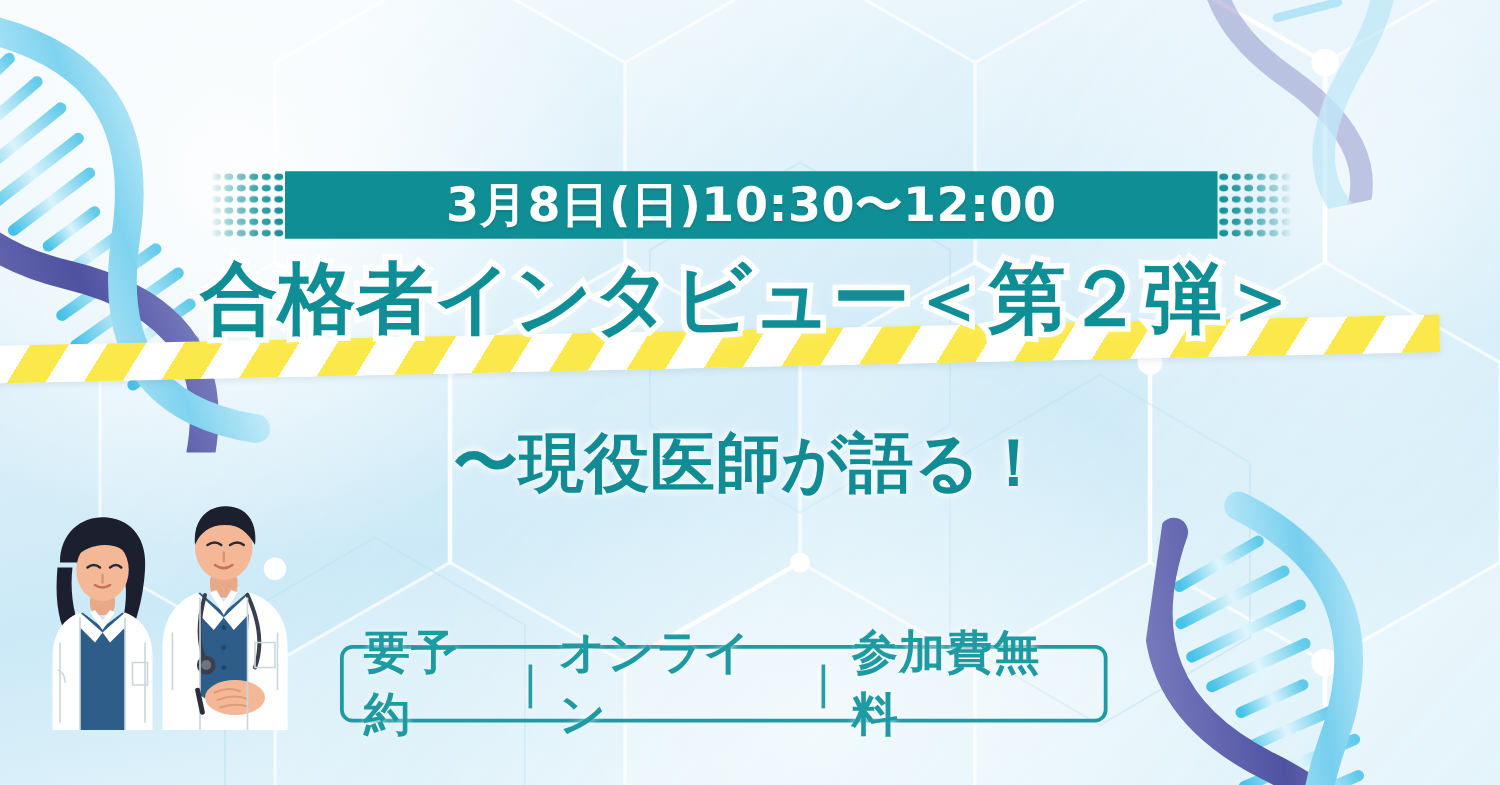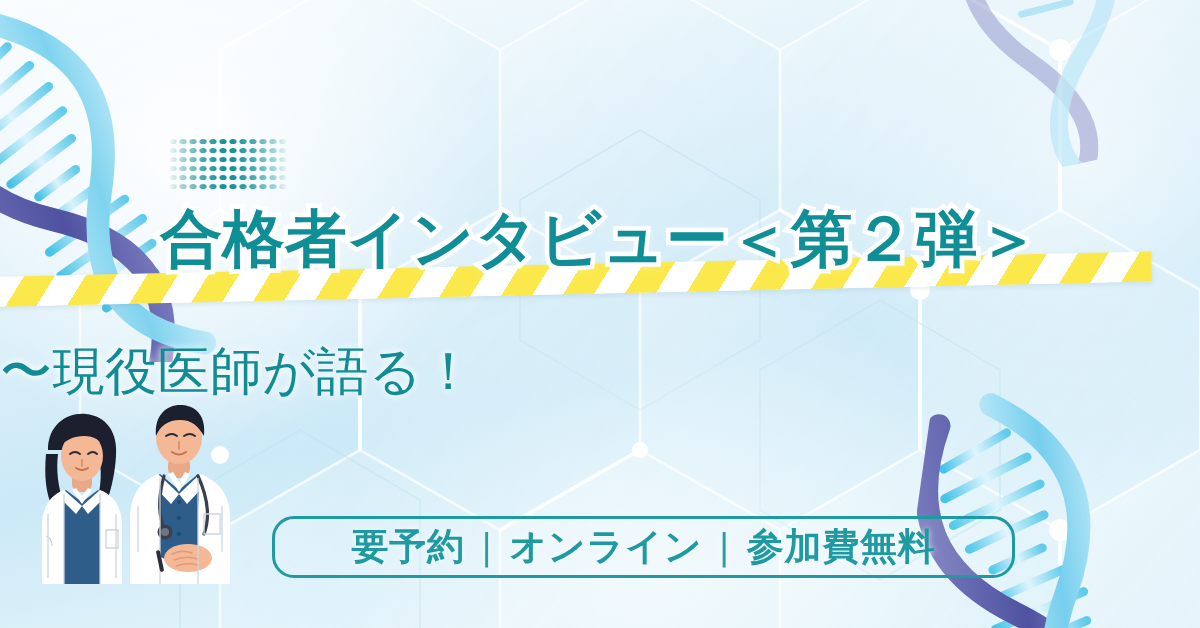--- a/index.html
+++ b/index.html
@@ -80,35 +80,35 @@
     background:repeating-linear-gradient(
       -57deg,
       #fbe94b 0px, #fbe94b 26px,
       #ffffff 26px, #ffffff 52px);
     box-shadow:0 2px 5px rgba(90,130,150,.14);
   }
 
   
   .subtitle{
     position:absolute;left:0;right:0;top:338px;z-index:20;
-    text-align:left;color:#118c95;
-    font-size:52px;font-weight:normal;line-height:1.30;letter-spacing:.01em;
+    text-align:center;color:#118c95;
+    font-size:52px;font-weight:bold;line-height:1.30;letter-spacing:.01em;
     text-shadow:0 0 8px rgba(255,255,255,.8),0 0 8px rgba(255,255,255,.8);
   }
   .subtitle .ln{display:block;}
   .subtitle .ln2{margin-left:34px;}
 
   
   .doctors{position:absolute;left:18px;bottom:44px;width:244px;height:182px;z-index:18;}
   .doctors svg{display:block;width:100%;height:100%;}
 
   
   .badge{
-    position:absolute;left:272px;top:516px;width:743px;height:62px;z-index:23;
-    border:3px solid #1d9aa2;border-radius:22px;
+    position:absolute;left:272px;top:516px;width:614px;height:62px;z-index:23;
+    border:3px solid #1d9aa2;border-radius:10px;
     background:rgba(255,255,255,.10);
     display:flex;align-items:center;justify-content:center;
     box-sizing:border-box;
   }
   .badge-inner{
     display:flex;align-items:center;gap:0px;
     color:#1d9aa2;font-size:37px;font-weight:bold;letter-spacing:.02em;
     text-shadow:0 0 6px rgba(255,255,255,.75);
   }
   .badge-inner .seg{padding:0 16px;}
@@ -282,20 +282,21 @@
             <stop offset="62%" stop-color="#ffffff" stop-opacity="0.80"></stop>
             <stop offset="100%" stop-color="#ffffff" stop-opacity="1"></stop>
           </linearGradient>
           <mask id="mL">
             <rect x="0" y="0" width="60" height="54" fill="url(#fadeL)"></rect>
           </mask>
         </defs>
         <rect x="0" y="0" width="60" height="54" fill="url(#dotsL)" mask="url(#mL)"></rect>
       </svg>
     </div>
+    <div class="datebar">3月8日(日)10:30〜12:00</div>
     <div class="halftone r">
       <svg viewBox="0 0 60 54" preserveAspectRatio="none" xmlns="http://www.w3.org/2000/svg" aria-hidden="true">
         <defs>
           <pattern id="dotsR" width="10" height="9" patternUnits="userSpaceOnUse">
             <ellipse cx="5" cy="4.5" rx="3.6" ry="2.6" fill="#0f8e96"></ellipse>
           </pattern>
           <linearGradient id="fadeR" x1="0" y1="0" x2="1" y2="0">
             <stop offset="0%" stop-color="#ffffff" stop-opacity="0"></stop>
             <stop offset="18%" stop-color="#ffffff" stop-opacity="0.30"></stop>
             <stop offset="62%" stop-color="#ffffff" stop-opacity="0.80"></stop>

